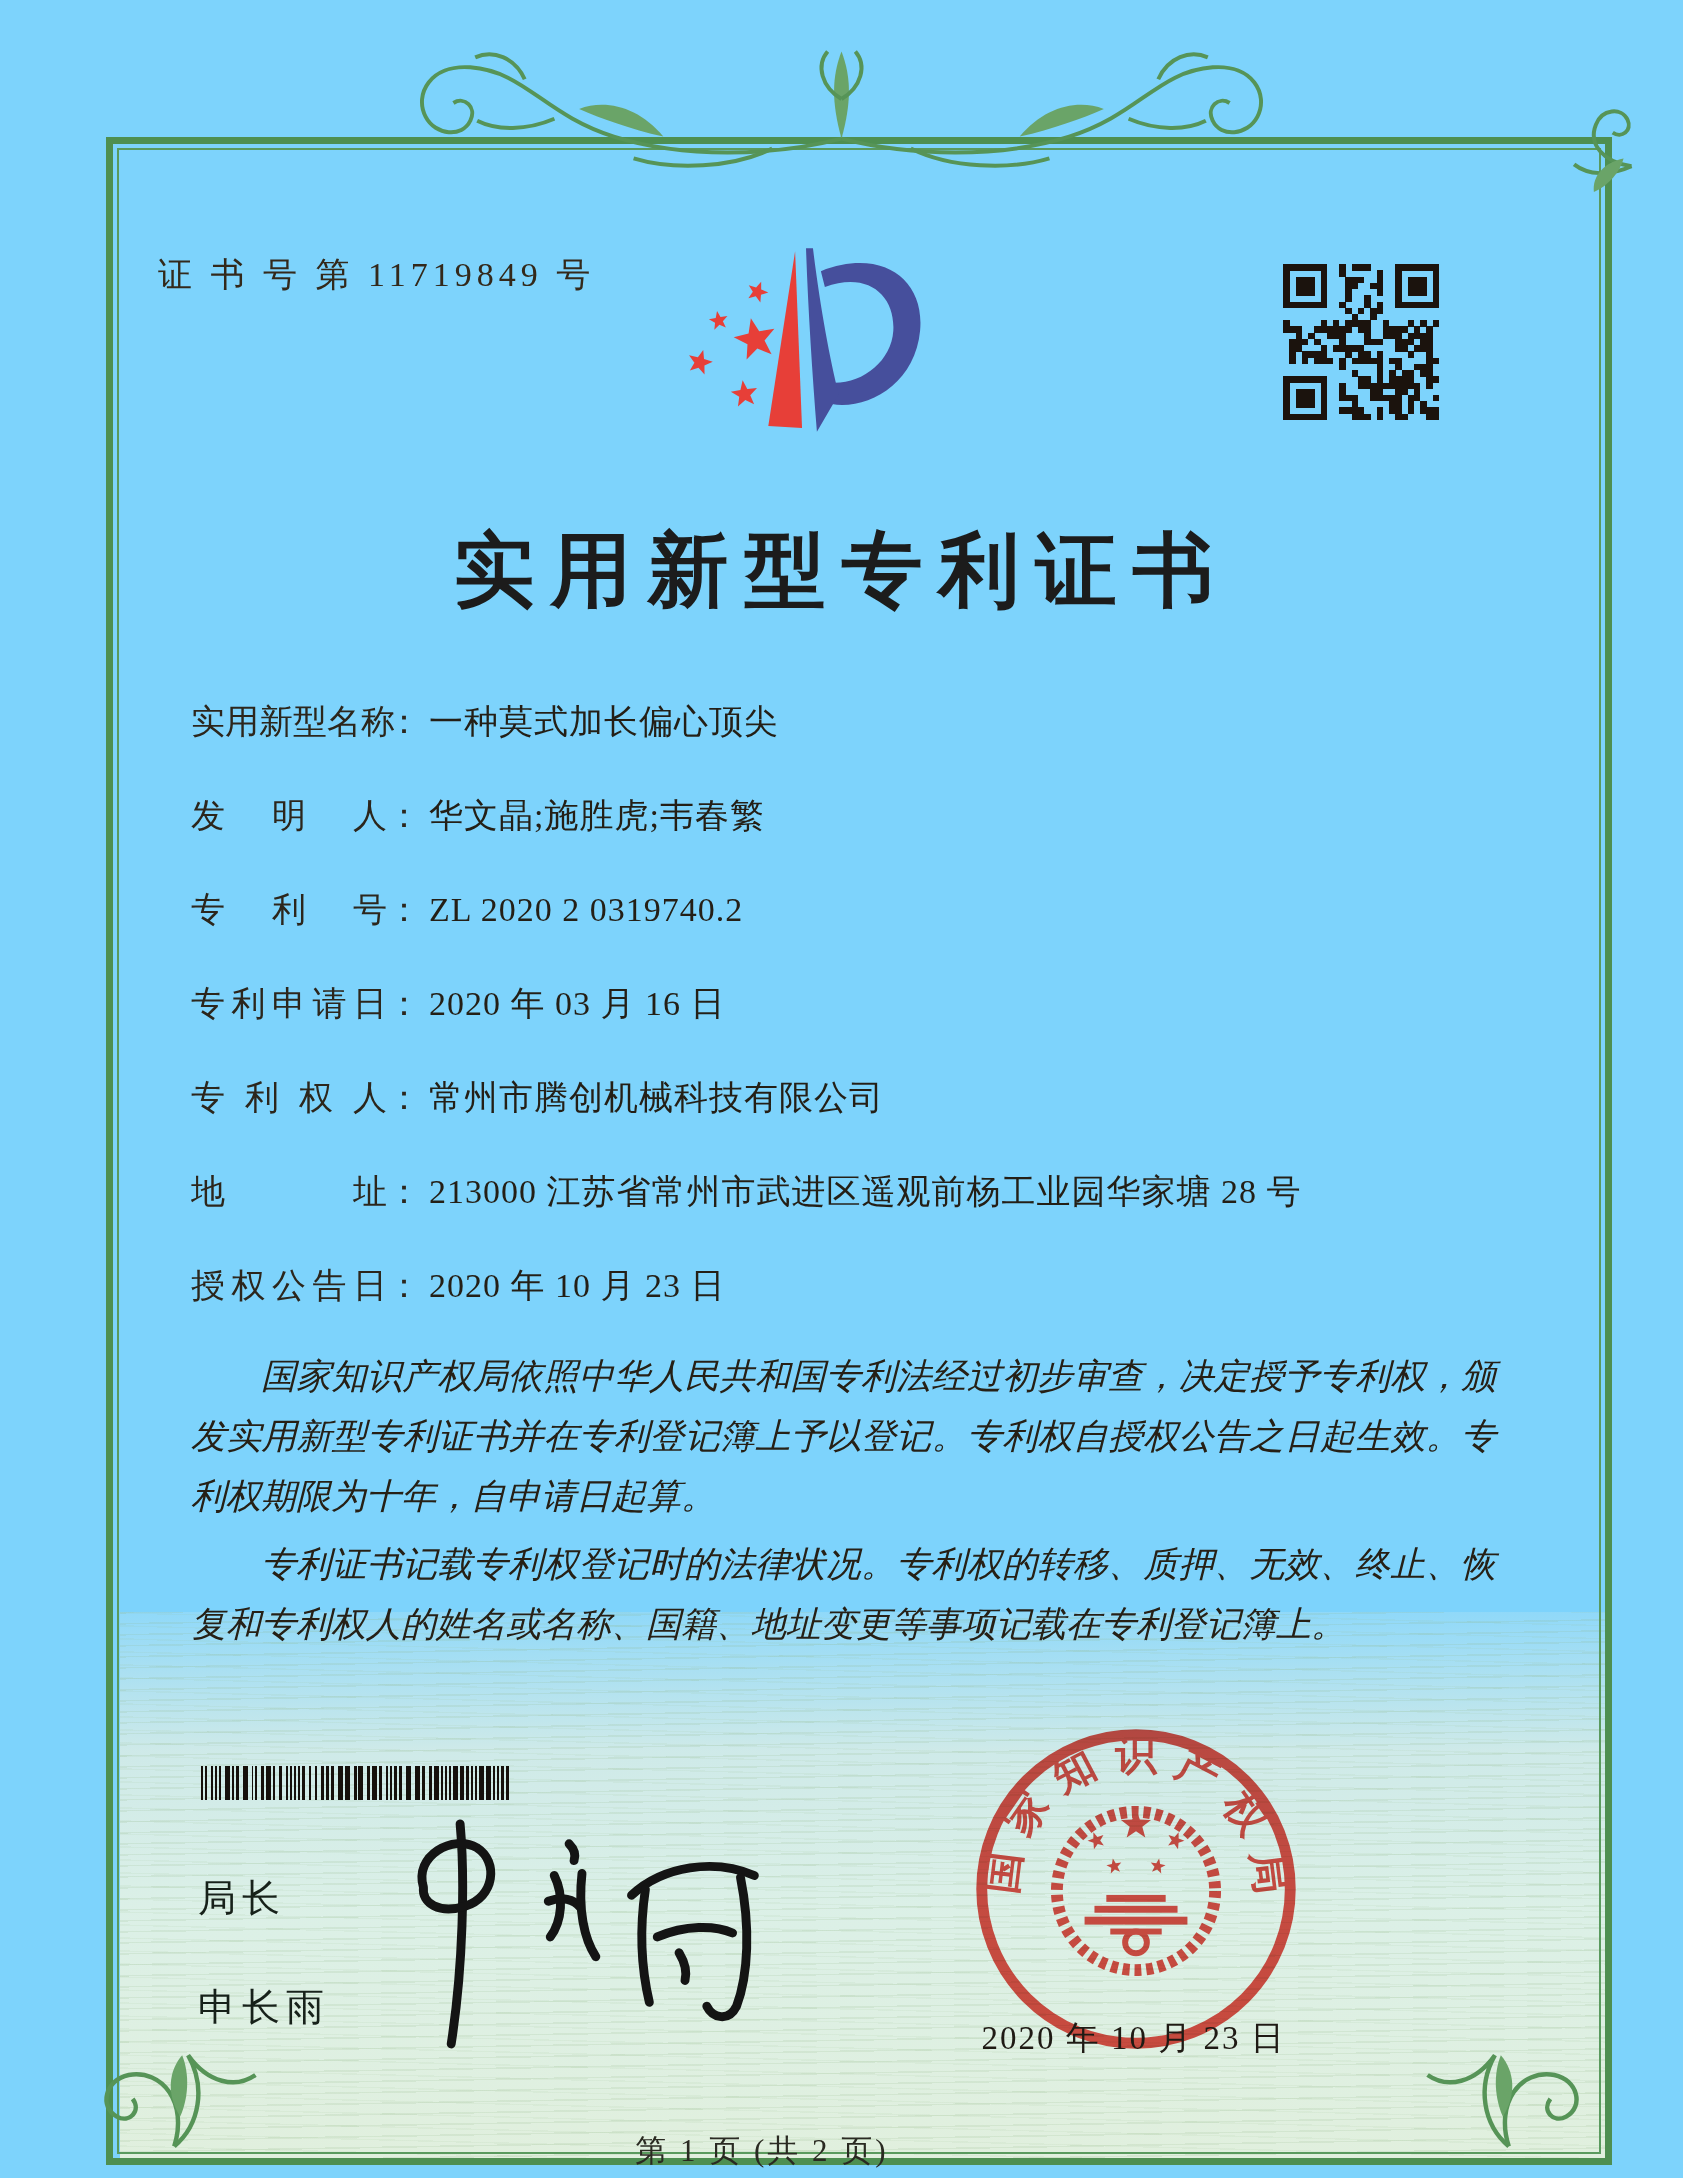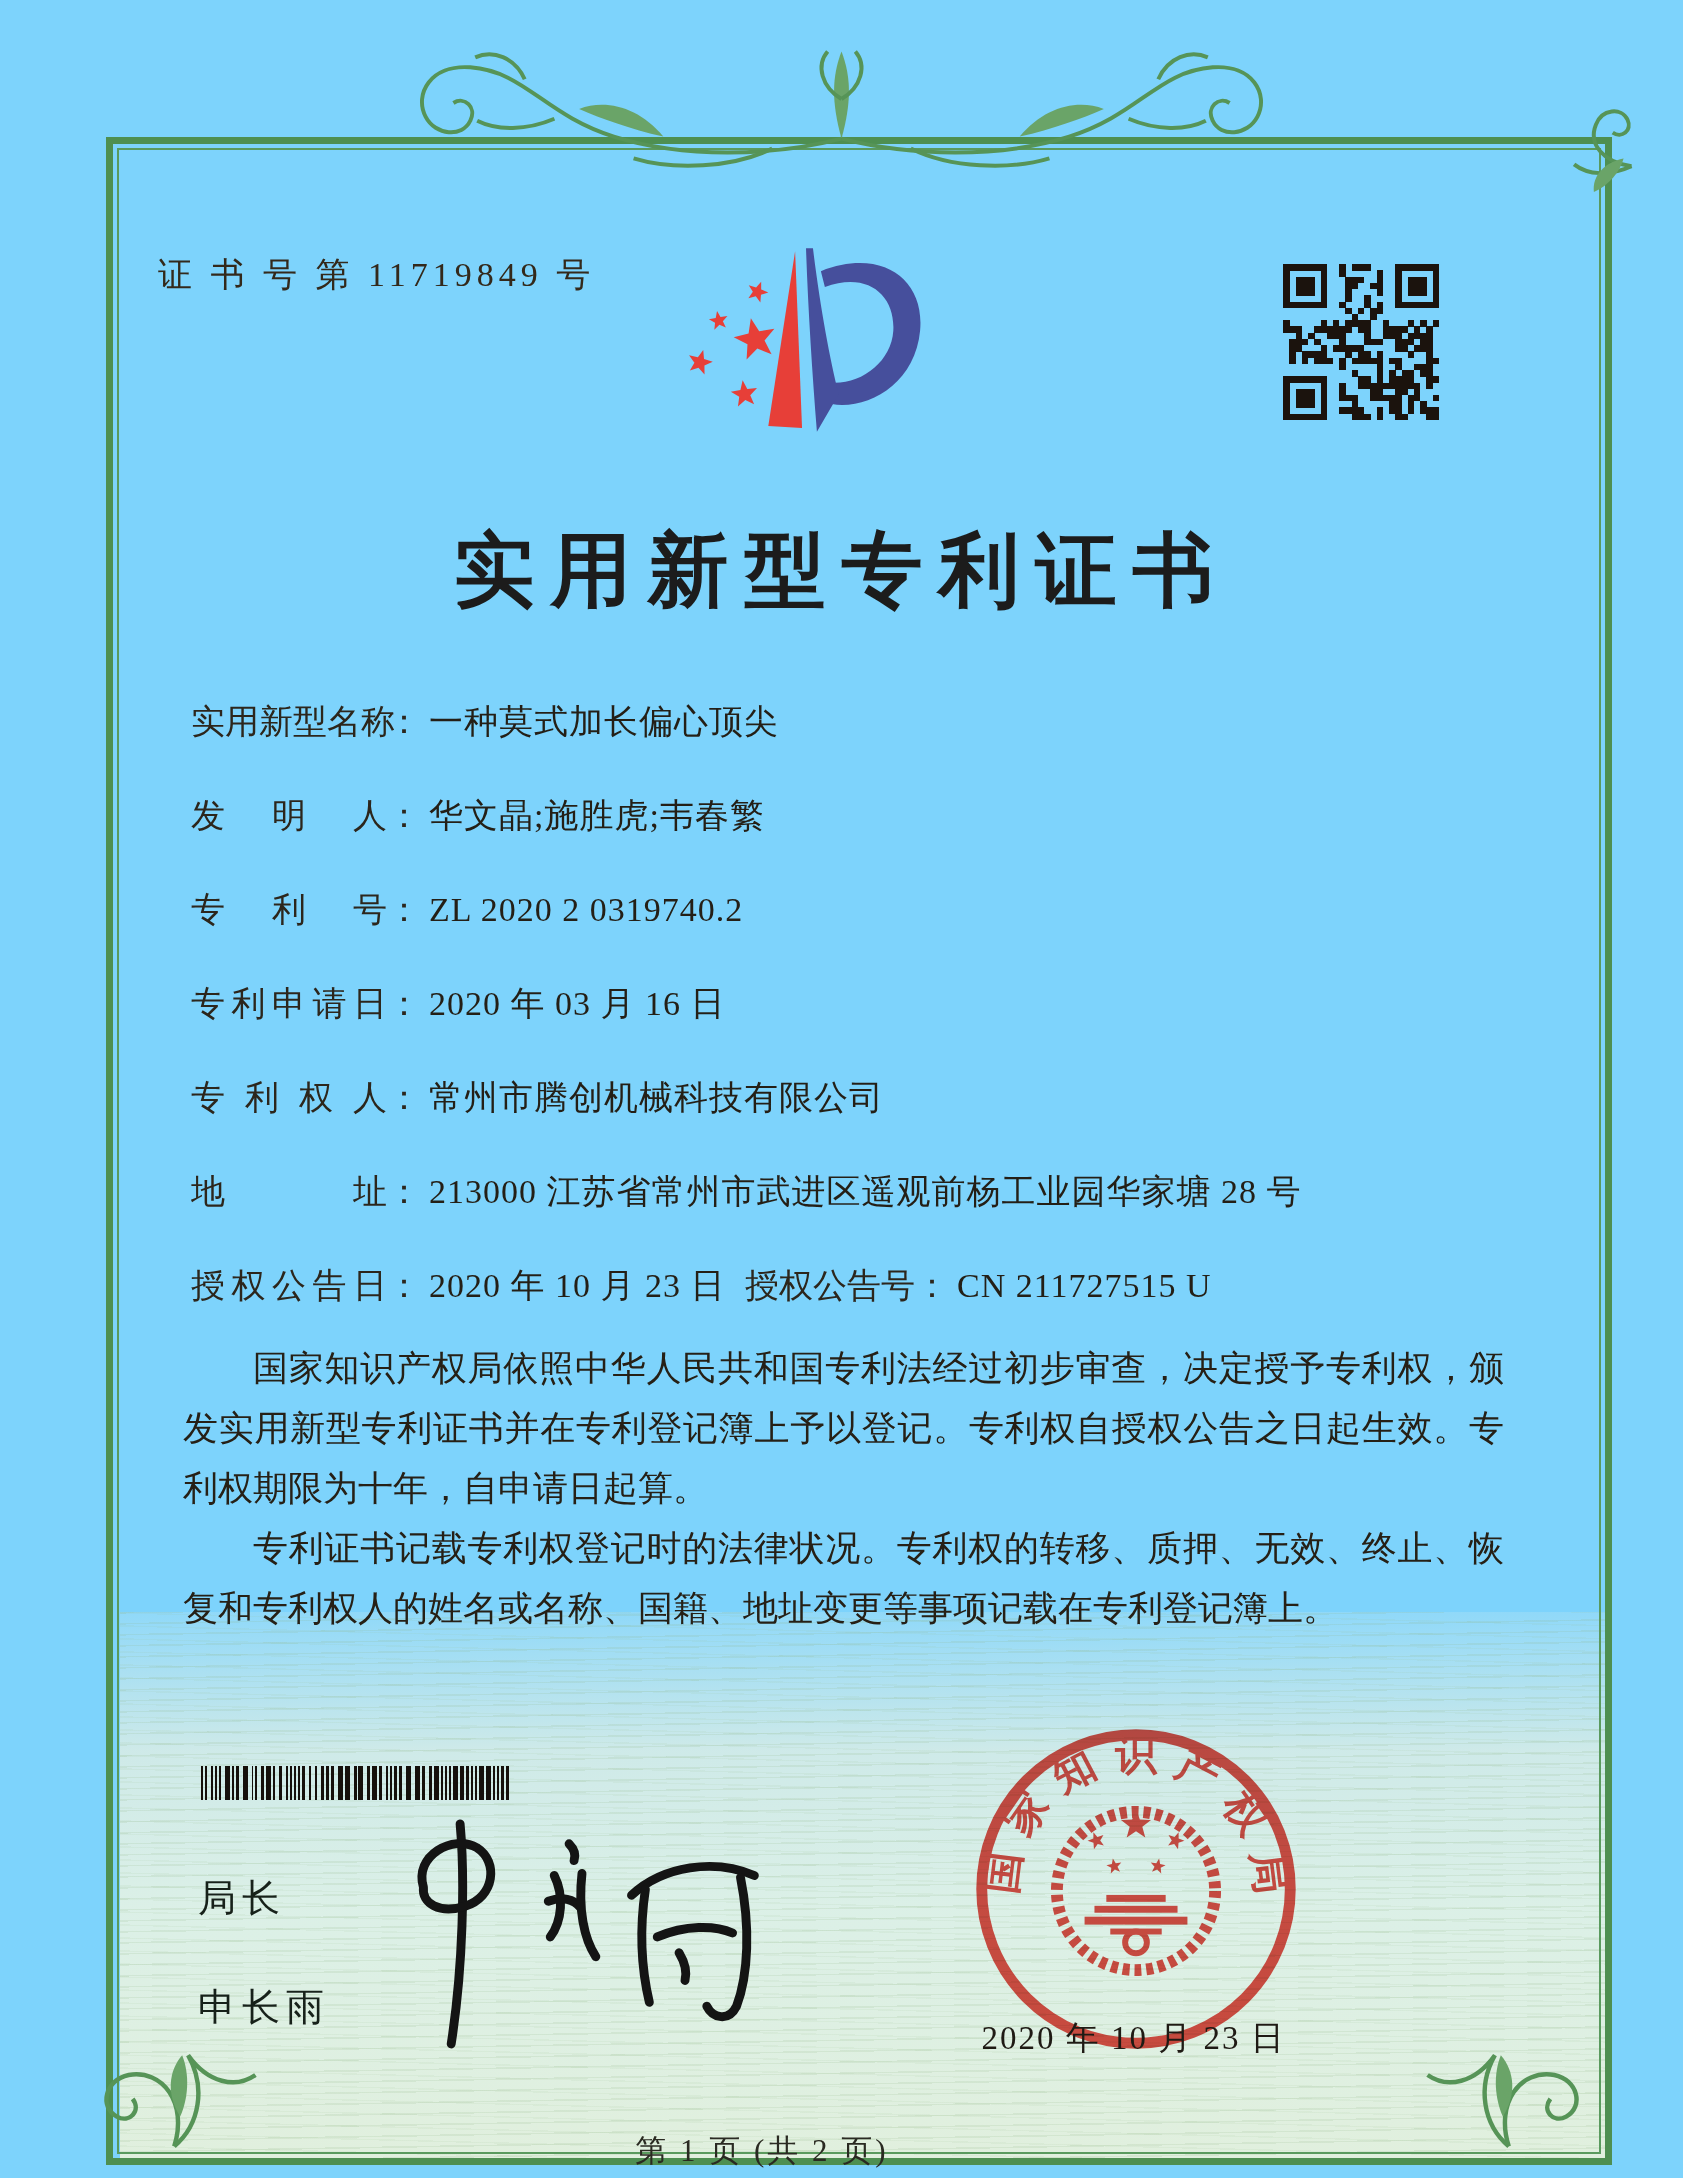--- a/index.html
+++ b/index.html
@@ -21,21 +21,21 @@
   .certno{position:absolute; left:158px; top:252px; font-size:34px; letter-spacing:5px; color:#33291b;}
   .title{position:absolute; left:0; top:517px; width:1683px; text-align:center;
     font-size:81px; font-weight:bold; letter-spacing:16px; color:#1c1c1c;}
   .row{position:absolute; left:191px; font-size:34px; color:#2c261c; white-space:nowrap;}
   .f-label{display:inline-block; width:196px; text-align:justify; text-align-last:justify; vertical-align:top;}
   .f-colon{display:inline-block; margin-right:8px;}
   .f-value{letter-spacing:1px; color:#241f16;}
   .grant2{position:absolute; left:554px; top:0; white-space:nowrap;}
   .bodytext{position:absolute; left:183px; top:1339px; width:1321px; font-size:35px;
     line-height:60px; text-align:justify; color:#262016;}
-  .bodytext p{margin:0; text-indent:2em;}
+  .bodytext p{margin:8px; text-indent:2em;font-style:italic;}
   .barcode{position:absolute; left:201px; top:1766px; width:311px; height:34px;}
   .comm-title{position:absolute; left:198px; top:1873px; font-size:38px; color:#17211a;
     font-family:"Liberation Sans","DejaVu Sans",sans-serif; letter-spacing:6px;}
   .comm-name{position:absolute; left:198px; top:1942px; font-size:38px; color:#17211a;
     font-family:"Liberation Sans","DejaVu Sans",sans-serif; letter-spacing:6px;margin-top:40px;}
   .signature{position:absolute; left:366px; top:1804px; width:426px; height:248px;}
   .seal{position:absolute; left:958px; top:1711px; width:356px; height:356px;
     mix-blend-mode:multiply; opacity:0.95;}
   .seal-char{font-size:42px; font-weight:bold; fill:#e4453d; font-family:"Liberation Serif","DejaVu Serif",serif;}
   .seal-date{position:absolute; left:975px; top:2016px; width:317px; text-align:center;
@@ -412,23 +412,20 @@
     <span class="f-label">专利申请日</span><span class="f-colon">：</span><span class="f-value">2020 年 03 月 16 日</span>
   </div>
   <div class="row" style="top:1075px">
     <span class="f-label">专利权人</span><span class="f-colon">：</span><span class="f-value">常州市腾创机械科技有限公司</span>
   </div>
   <div class="row" style="top:1169px">
     <span class="f-label">地址</span><span class="f-colon">：</span><span class="f-value">213000 江苏省常州市武进区遥观前杨工业园华家塘 28 号</span>
   </div>
   <div class="row" style="top:1263px; width:1317px;">
     <span class="f-label">授权公告日</span><span class="f-colon">：</span><span class="f-value">2020 年 10 月 23 日</span>
-    <span class="grant2">
-      <span>授权公告号</span><span class="f-colon">：</span><span class="f-value">CN 211727515 U</span>
-    </span>
   </div>
 
   <div class="bodytext">
     <p>国家知识产权局依照中华人民共和国专利法经过初步审查，决定授予专利权，颁发实用新型专利证书并在专利登记簿上予以登记。专利权自授权公告之日起生效。专利权期限为十年，自申请日起算。</p>
     <p>专利证书记载专利权登记时的法律状况。专利权的转移、质押、无效、终止、恢复和专利权人的姓名或名称、国籍、地址变更等事项记载在专利登记簿上。</p>
   </div>
 
   <svg class="barcode" viewBox="0 0 314 34" preserveAspectRatio="none" id="barcodesvg" shape-rendering="crispEdges">
       <rect x="0" y="0" width="2" height="34" fill="#15100b"></rect>
       <rect x="4" y="0" width="2" height="34" fill="#15100b"></rect>

